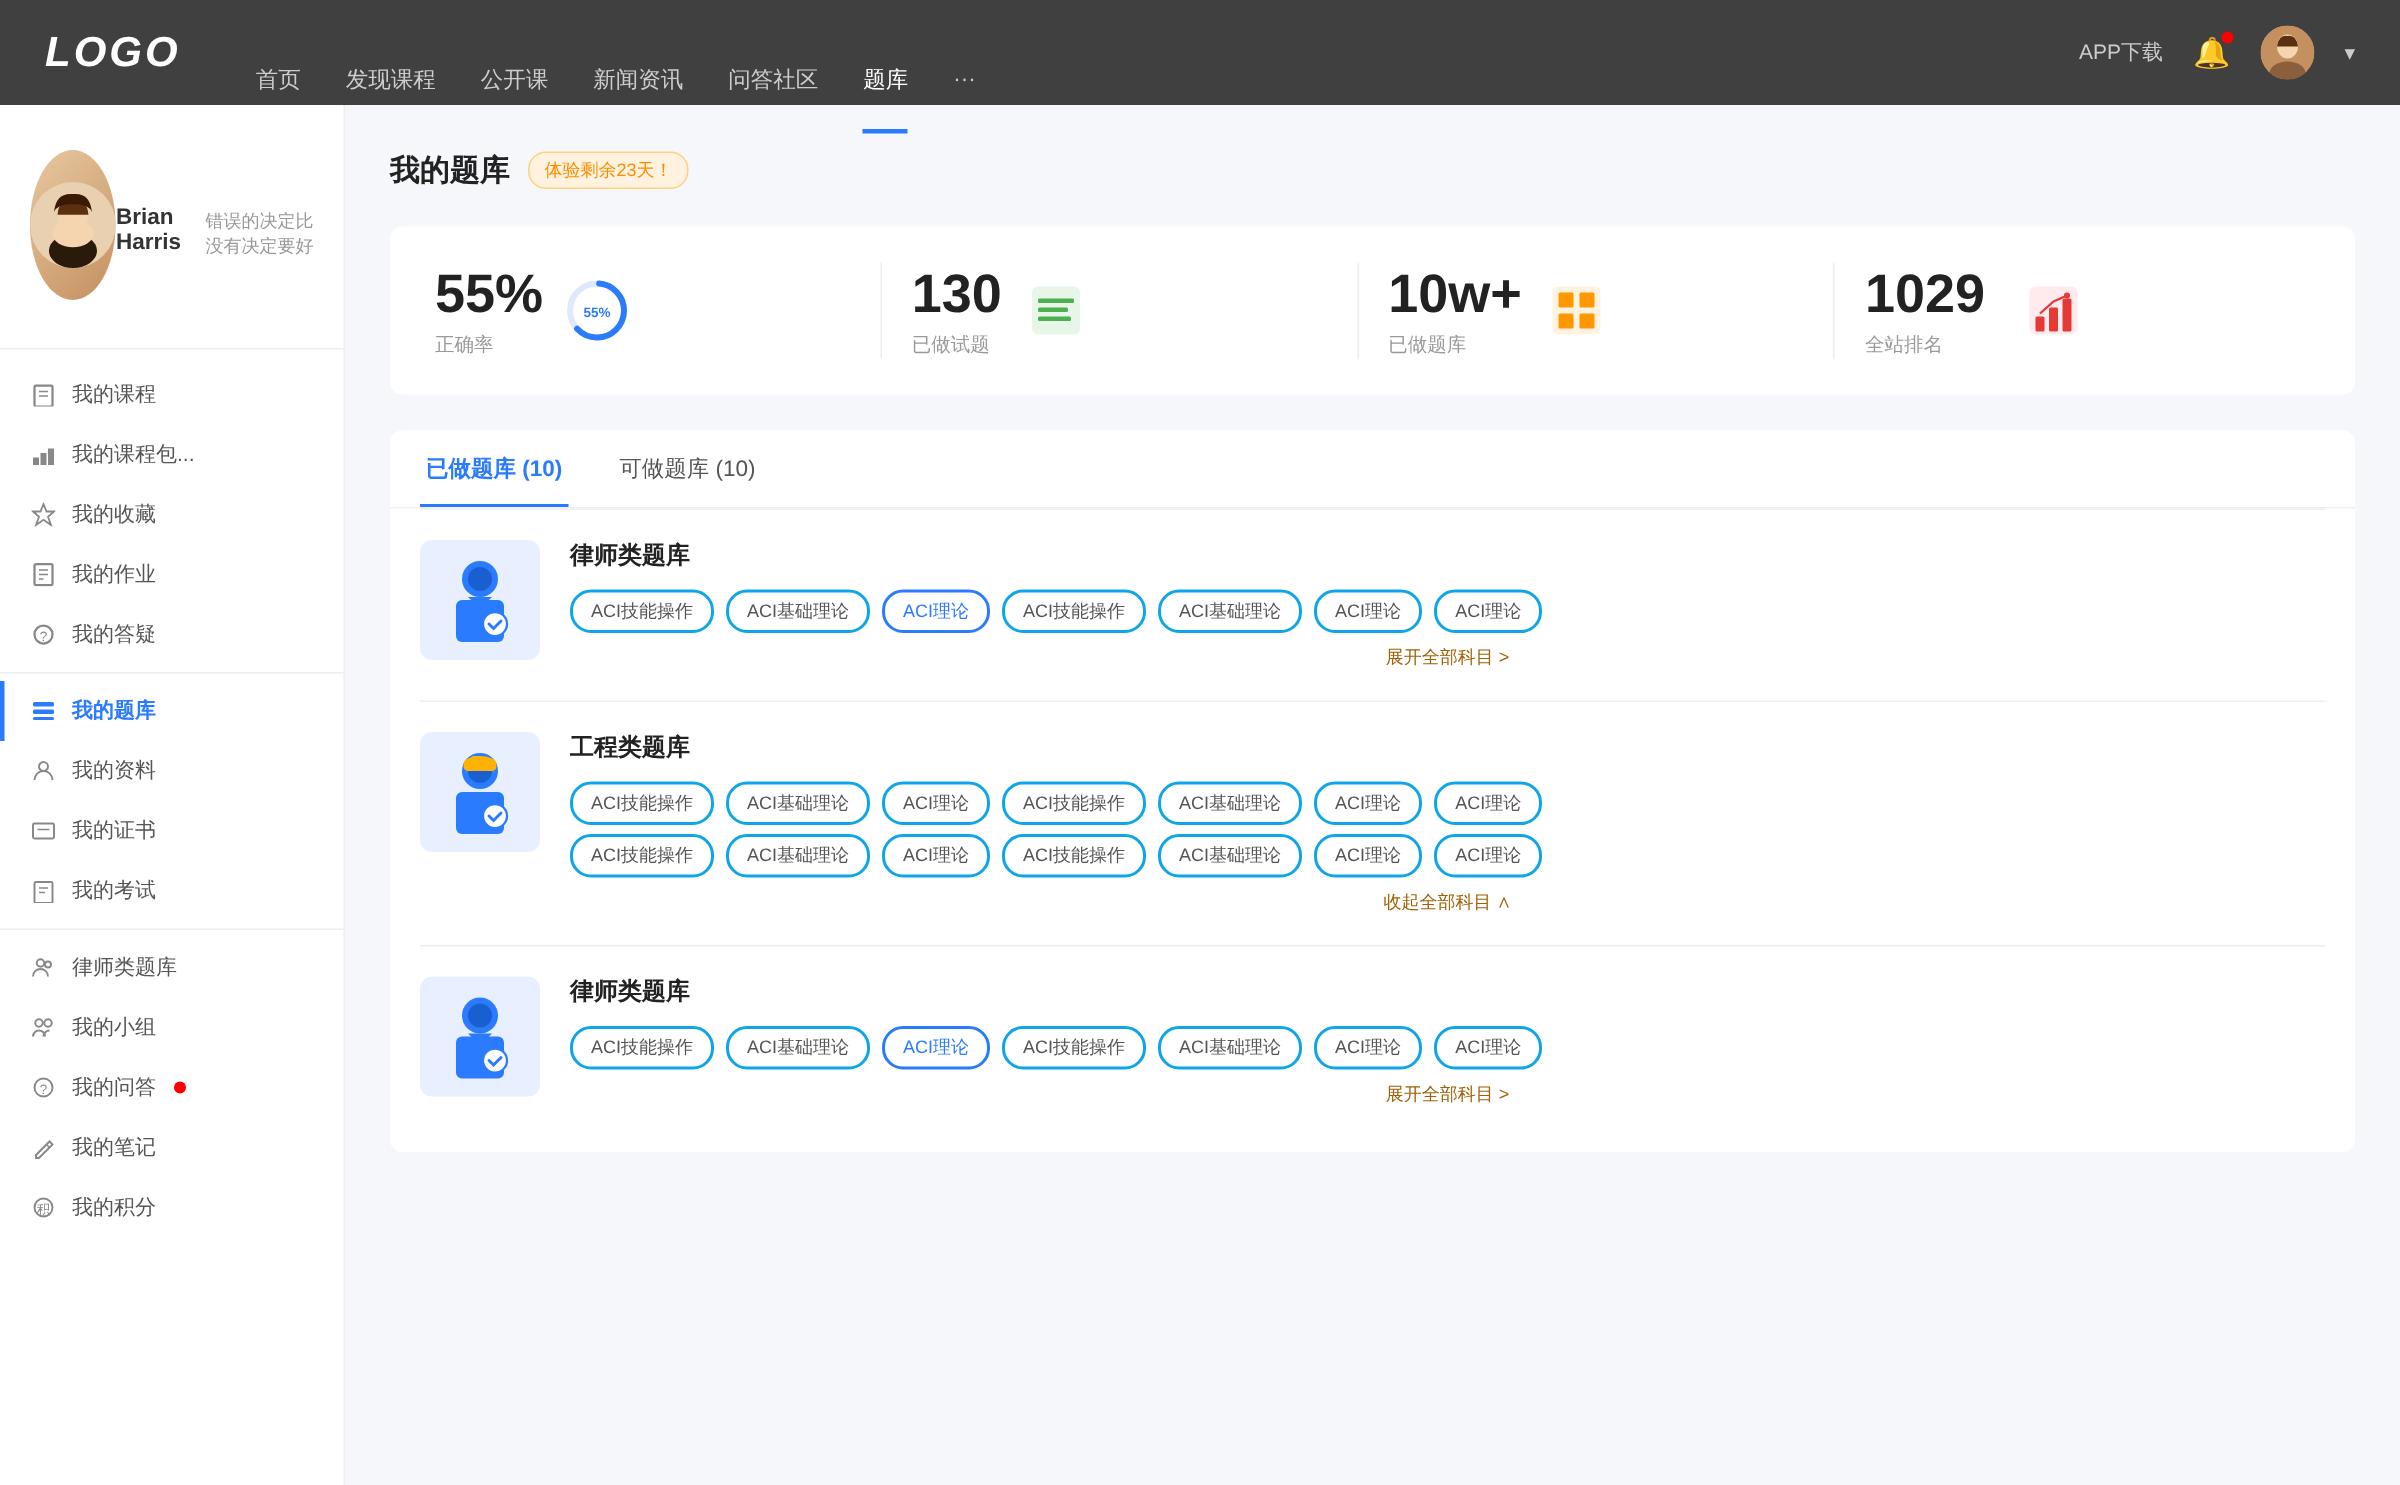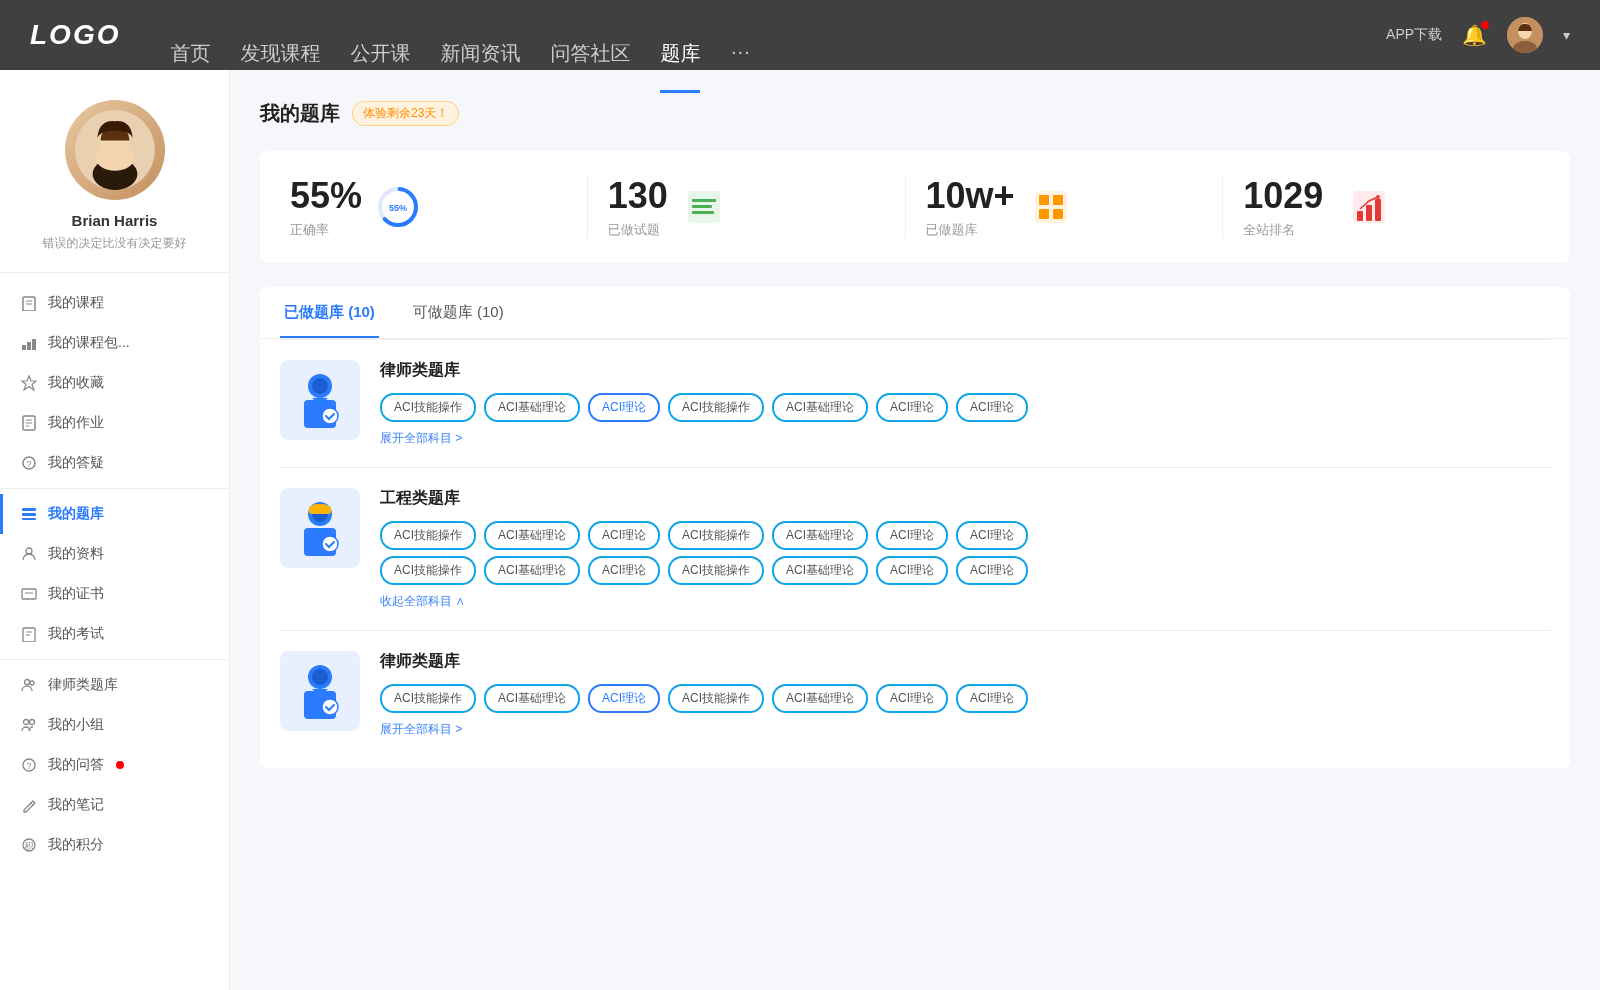--- a/index.html
+++ b/index.html
@@ -24,21 +24,21 @@
       margin-right: 50px;
       font-style: italic;
     }
     .navbar-nav {
       display: flex;
       gap: 30px;
       flex: 1;
     }
     .nav-item {
       color: #ccc;
-      font-size: 20px;
+      font-size: 15px;
       cursor: pointer;
       padding: 4px 0;
       position: relative;
       margin-top: 36px;
     }
     .nav-item.active {
       color: white;
     }
     .nav-item.active::after {
       content: '';
@@ -87,21 +87,21 @@
     
     .sidebar {
       width: 230px;
       background: white;
       padding: 30px 0 20px;
       flex-shrink: 0;
       border-right: 1px solid #eee;
     }
     .profile-section {
       display: flex;
-      flex-direction: column;
+      flex-direction: row;
       align-items: center;
       padding: 0 20px 20px;
       border-bottom: 1px solid #eee;
     }
     .profile-avatar {
       width: 100px; height: 100px;
       border-radius: 50%;
       background: linear-gradient(135deg, #e8c8a0, #c49060);
       overflow: hidden;
       margin-bottom: 12px;
@@ -294,23 +294,23 @@
       cursor: pointer;
       background: white;
     }
     .tag.active-tag {
       border-color: #2b7bff;
       color: #2b7bff;
       background: white;
     }
     .expand-btn {
       font-size: 12px;
-      color: #3b82f6;
+      color: #a16207;
       cursor: pointer;
-      text-align: left;
+      text-align: center;
       margin-top: 8px;
     }
   </style>
 </head>
 <body>
 
 <nav class="navbar">
   <div class="navbar-logo">LOGO</div>
   <div class="navbar-nav">
     <span class="nav-item">首页</span>

